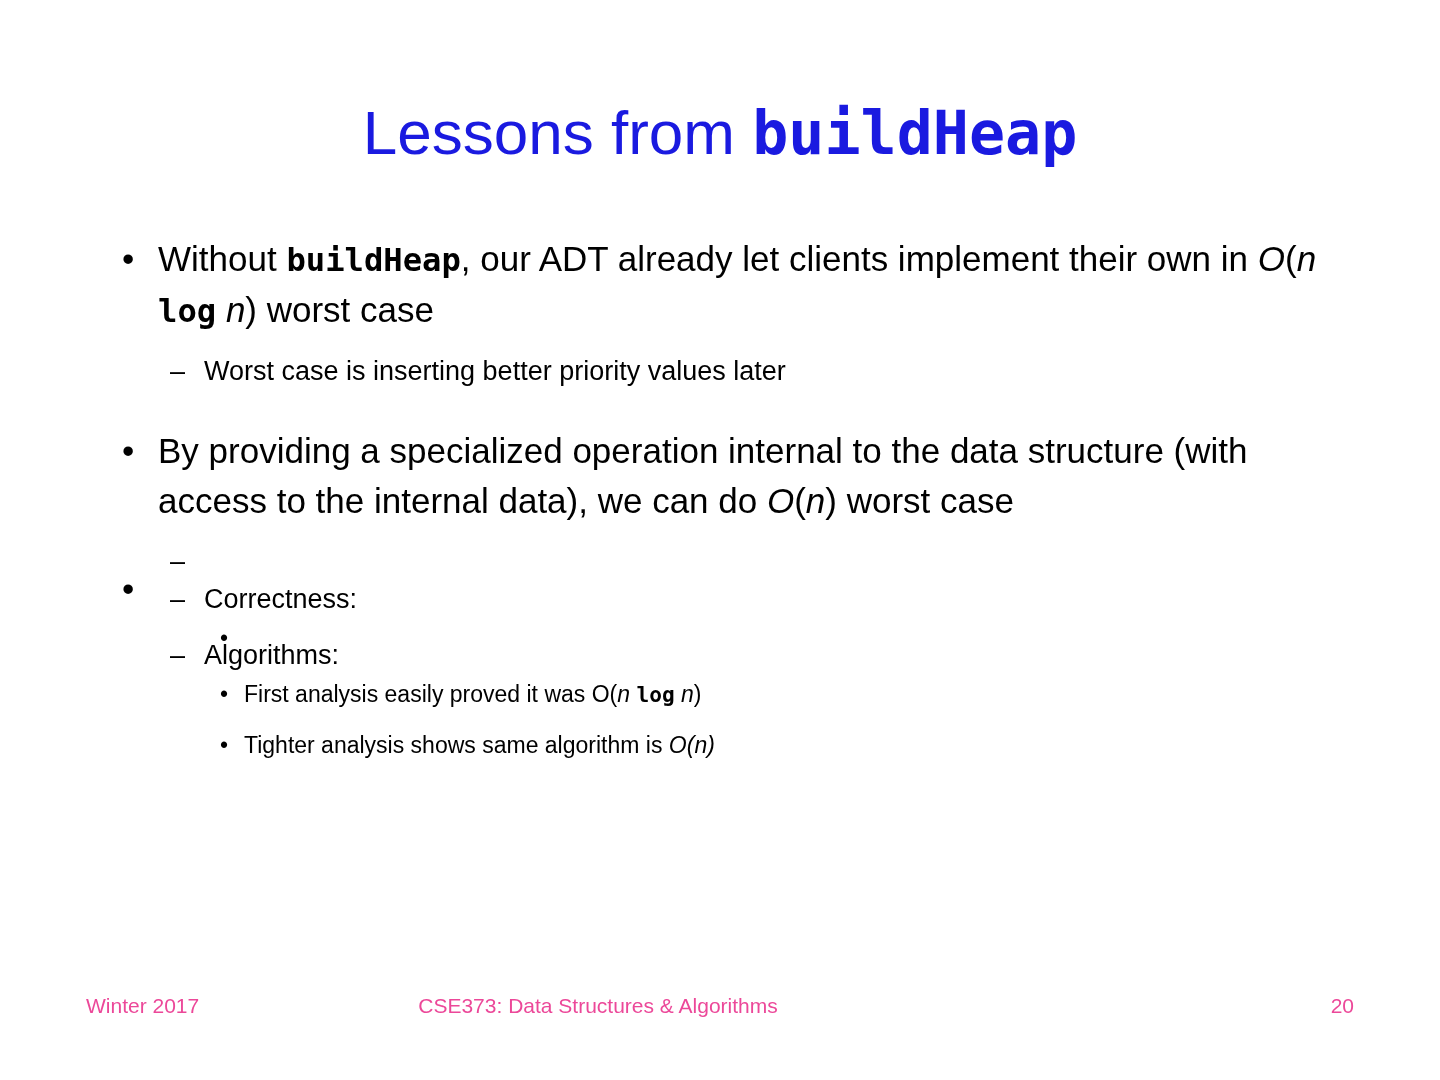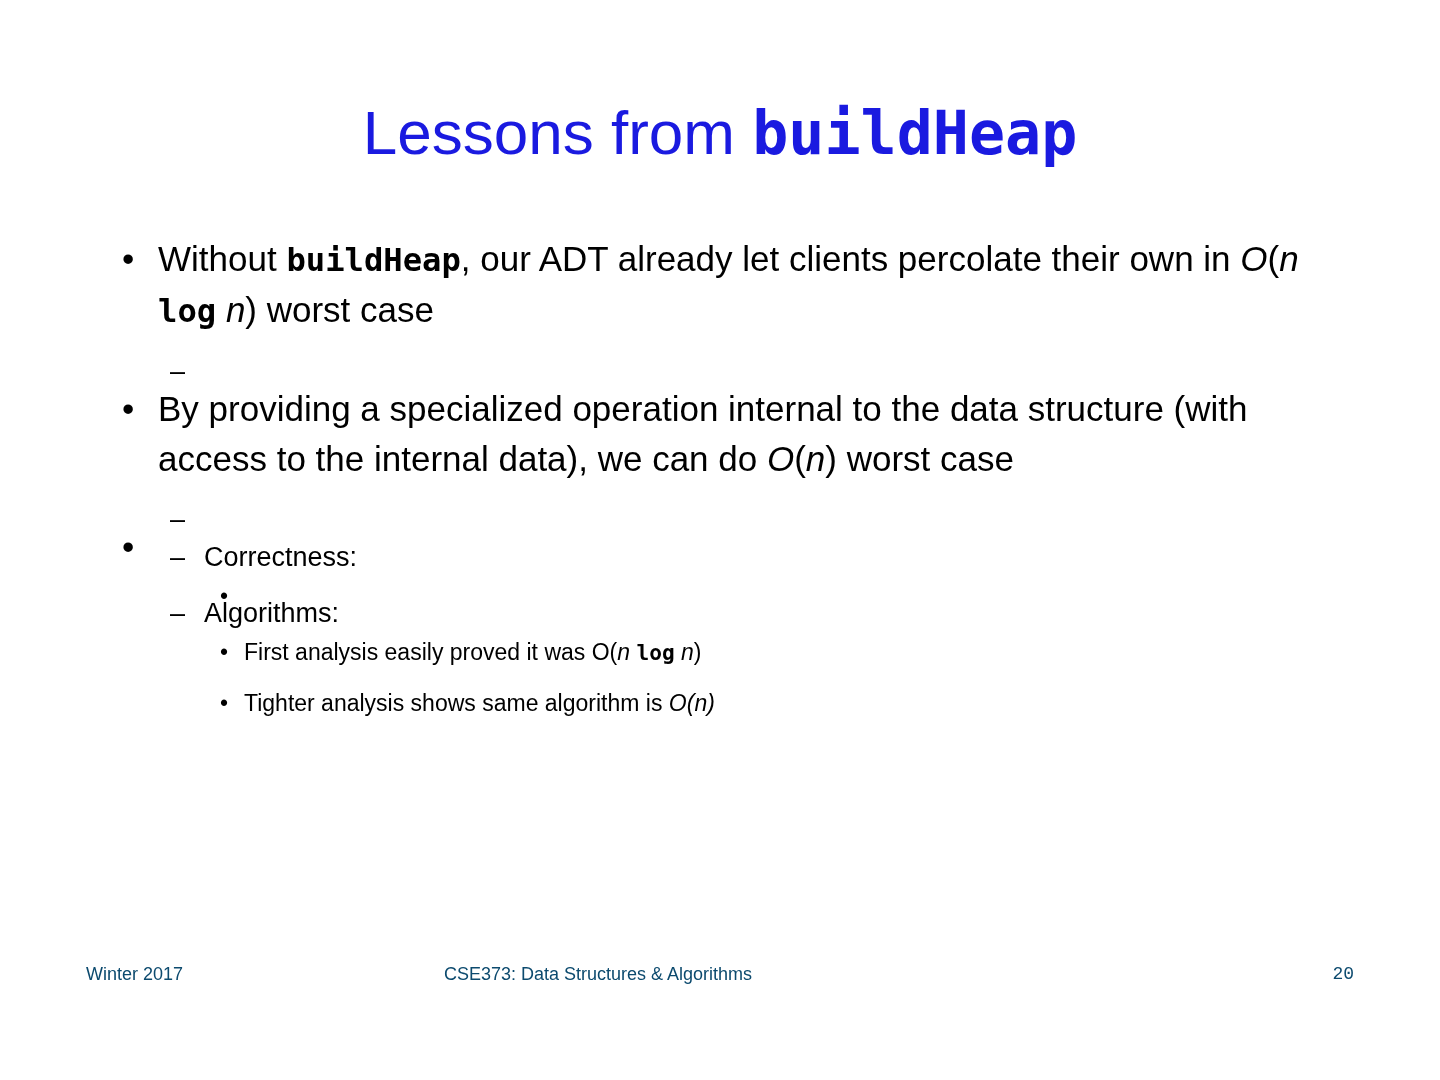--- a/index.html
+++ b/index.html
@@ -102,66 +102,66 @@
     font-family: "DejaVu Sans Mono", "Liberation Mono", monospace;
     font-weight: bold;
     font-size: 0.92em;
   }
   .it { font-style: italic; }
 
   
   .footer {
     position: absolute;
     left: 0;
-    top: 960px;
+    top: 992px;
     width: 1440px;
     height: 40px;
-    color: #0c4a6e;
-    font-size: 18px;
+    color: #ec4899;
+    font-size: 21px;
     line-height: 28px;
   }
   .footer .f-left {
     position: absolute;
     left: 86px;
     top: 0;
   }
   .footer .f-center {
     position: absolute;
     left: 0;
     width: 1196px;
     top: 0;
     text-align: center;
   }
   .footer .f-right {
     position: absolute;
     right: 86px;
     top: 0;
-    font-family: Liberation Mono, monospace;
   }
 </style>
 </head>
 <body>
 
 <div class="slide">
 
   <div class="title">
     <span>Lessons from </span><span class="mono">buildHeap</span>
   </div>
 
   <div class="body">
 
     <div class="l1">
       <span class="marker">•</span>
-      <span>Without </span><span class="mono-b">buildHeap</span><span>, our ADT already let clients percolate their own in </span><span class="it">O</span><span>(</span><span class="it">n</span><span> </span><span class="mono-b">log</span><span> </span><span class="it">n</span><span>)</span><span> worst case</span>
-    </div>
-
-    <div class="gap-sm"></div>
-
-    <div class="l2">
-      <span class="marker">–</span>
+      <span>Without </span><span class="mono-b">buildHeap</span><span>, our ADT already let clients implement their own in </span><span class="it">O</span><span>(</span><span class="it">n</span><span> </span><span class="mono-b">log</span><span> </span><span class="it">n</span><span>)</span><span> worst case</span>
+    </div>
+
+    <div class="gap-sm"></div>
+
+    <div class="l2">
+      <span class="marker">–</span>
+      <span>Worst case is inserting better priority values later</span>
     </div>
 
     <div class="gap-lg"></div>
 
     <div class="l1">
       <span class="marker">•</span>
       <span>By providing a specialized operation internal to the data structure (with access to the internal data), we can do </span><span class="it">O</span><span>(</span><span class="it">n</span><span>)</span><span> worst case</span>
     </div>
 
     <div class="gap-sm"></div>

